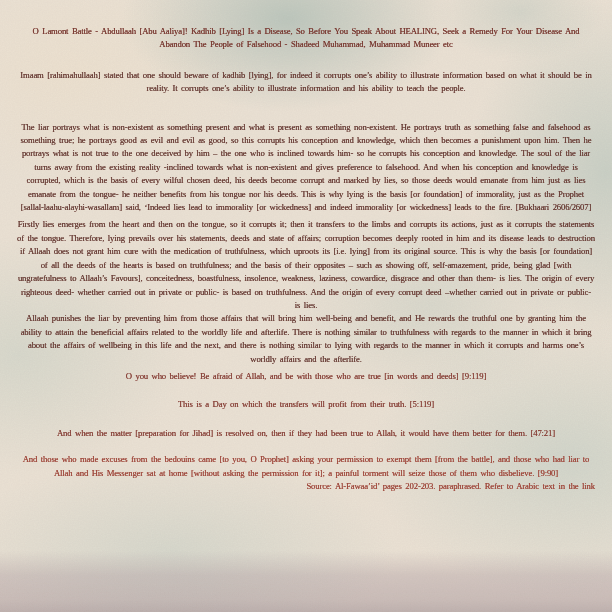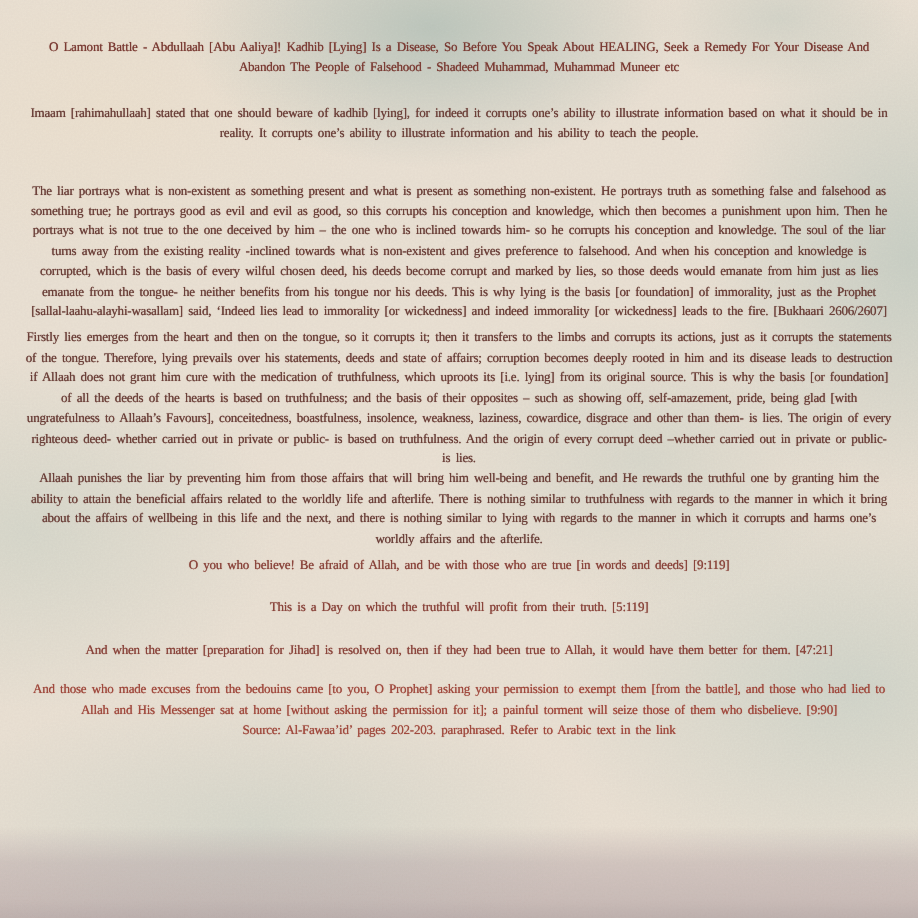--- a/index.html
+++ b/index.html
@@ -54,21 +54,21 @@
   }
 
   .title   { color: var(--text_title, #7b3c34);  margin-bottom: 17px; max-width: 565px; }
   .body    { color: var(--text_body, #6c413a);   margin-bottom: 25px; }
   .body-liar    { margin-bottom: 4px; }
   .body-firstly { margin-bottom: 0; }
   .body-allaah  { margin-bottom: 4px; }
   .quote   { color: var(--text_quote, #8a453c);  margin-bottom: 15px; text-align: center; }
   .quote-last   { margin-bottom: 13px; }
   .closing { color: var(--text_closing, #a04a3e); margin-bottom: 0; }
-  .source  { color: var(--text_closing, #a04a3e); }
+  .source  { color: var(--text_closing, #a04a3e); text-align: right; }
   .publisher { color: var(--text_closing, #a04a3e); }
 </style>
 </head>
 <body>
 
 <div class="page">
 
   <svg class="texture" width="612" height="612" aria-hidden="true">
     <filter id="paperNoise">
       <feTurbulence type="fractalNoise" baseFrequency="0.78" numOctaves="3" seed="7" result="n"></feTurbulence>
@@ -84,23 +84,23 @@
     <p class="para body">Imaam [rahimahullaah] stated that one should beware of kadhib [lying], for indeed it corrupts one’s ability to illustrate information based on what it should be in reality. It corrupts one’s ability to illustrate information and his ability to teach the people.</p>
 
     <p class="para body body-liar">The liar portrays what is non-existent as something present and what is present as something non-existent. He portrays truth as something false and falsehood as something true; he portrays good as evil and evil as good, so this corrupts his conception and knowledge, which then becomes a punishment upon him. Then he portrays what is not true to the one deceived by him – the one who is inclined towards him- so he corrupts his conception and knowledge. The soul of the liar turns away from the existing reality -inclined towards what is non-existent and gives preference to falsehood. And when his conception and knowledge is corrupted, which is the basis of every wilful chosen deed, his deeds become corrupt and marked by lies, so those deeds would emanate from him just as lies emanate from the tongue- he neither benefits from his tongue nor his deeds. This is why lying is the basis [or foundation] of immorality, just as the Prophet [sallal-laahu-alayhi-wasallam] said, ‘Indeed lies lead to immorality [or wickedness] and indeed immorality [or wickedness] leads to the fire. [Bukhaari 2606/2607]</p>
 
     <p class="para body body-firstly">Firstly lies emerges from the heart and then on the tongue, so it corrupts it; then it transfers to the limbs and corrupts its actions, just as it corrupts the statements of the tongue. Therefore, lying prevails over his statements, deeds and state of affairs; corruption becomes deeply rooted in him and its disease leads to destruction if Allaah does not grant him cure with the medication of truthfulness, which uproots its [i.e. lying] from its original source. This is why the basis [or foundation] of all the deeds of the hearts is based on truthfulness; and the basis of their opposites – such as showing off, self-amazement, pride, being glad [with ungratefulness to Allaah’s Favours], conceitedness, boastfulness, insolence, weakness, laziness, cowardice, disgrace and other than them- is lies. The origin of every righteous deed- whether carried out in private or public- is based on truthfulness. And the origin of every corrupt deed –whether carried out in private or public- is lies.</p>
 
     <p class="para body body-allaah">Allaah punishes the liar by preventing him from those affairs that will bring him well-being and benefit, and He rewards the truthful one by granting him the ability to attain the beneficial affairs related to the worldly life and afterlife. There is nothing similar to truthfulness with regards to the manner in which it bring about the affairs of wellbeing in this life and the next, and there is nothing similar to lying with regards to the manner in which it corrupts and harms one’s worldly affairs and the afterlife.</p>
 
     <p class="para quote">O you who believe! Be afraid of Allah, and be with those who are true [in words and deeds] [9:119]</p>
 
-    <p class="para quote">This is a Day on which the truthful will profit from their truth. [5:119]</p>
+    <p class="para quote">This is a Day on which the transfers will profit from their truth. [5:119]</p>
 
     <p class="para quote quote-last">And when the matter [preparation for Jihad] is resolved on, then if they had been true to Allah, it would have them better for them. [47:21]</p>
 
-    <p class="para closing">And those who made excuses from the bedouins came [to you, O Prophet] asking your permission to exempt them [from the battle], and those who had lied to Allah and His Messenger sat at home [without asking the permission for it]; a painful torment will seize those of them who disbelieve. [9:90]</p>
+    <p class="para closing">And those who made excuses from the bedouins came [to you, O Prophet] asking your permission to exempt them [from the battle], and those who had liar to Allah and His Messenger sat at home [without asking the permission for it]; a painful torment will seize those of them who disbelieve. [9:90]</p>
 
     <p class="para source">Source: Al-Fawaa’id’ pages 202-203. paraphrased. Refer to Arabic text in the link</p>
 
 
   </main>
 </div>
 
 </body></html>

